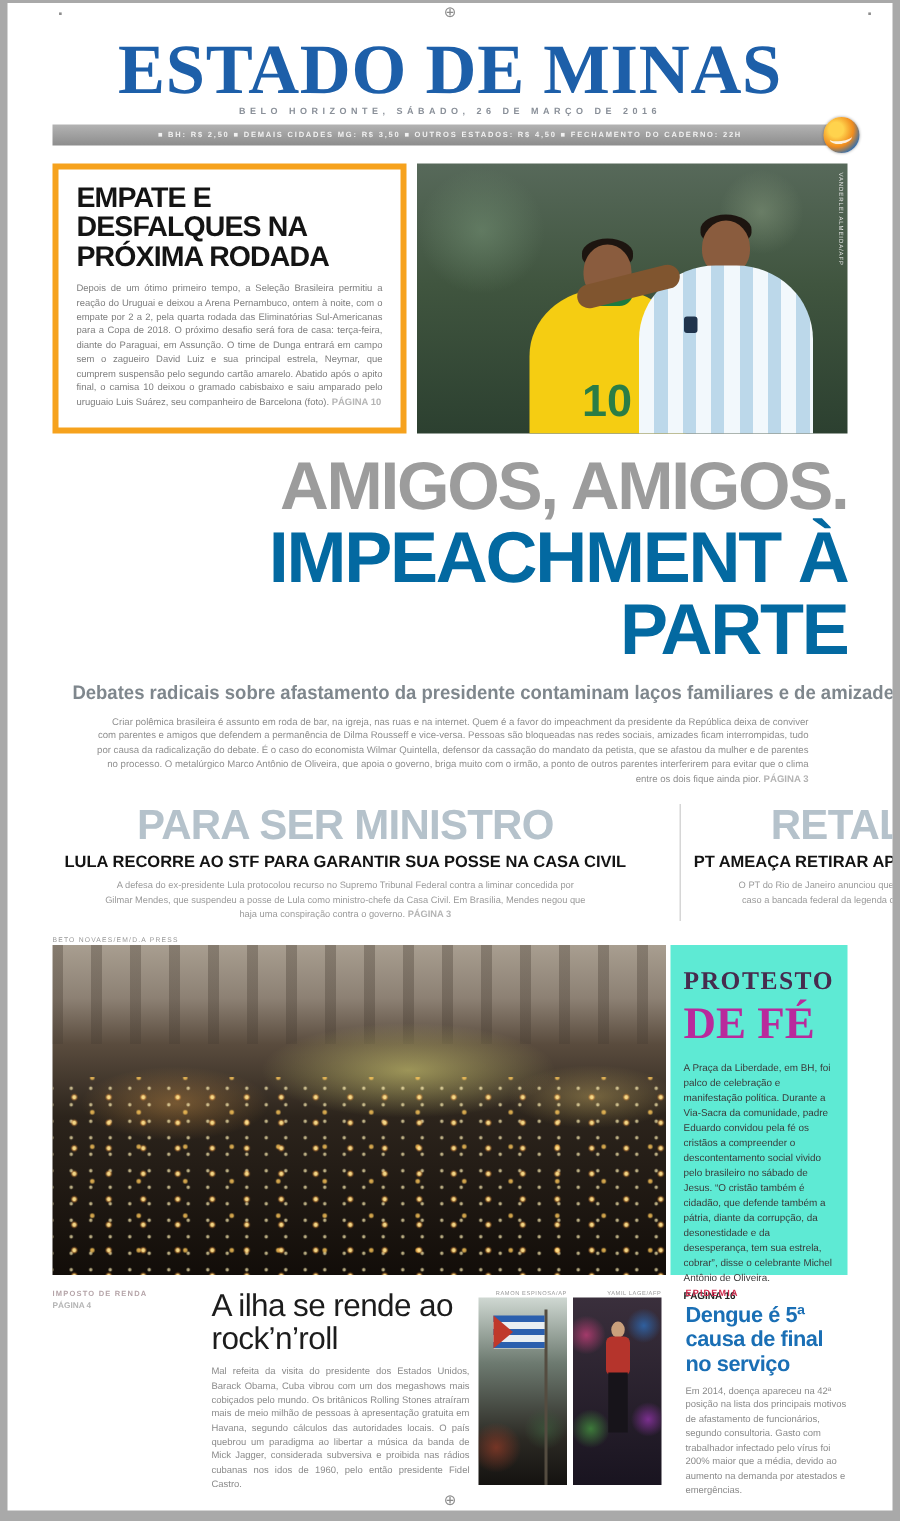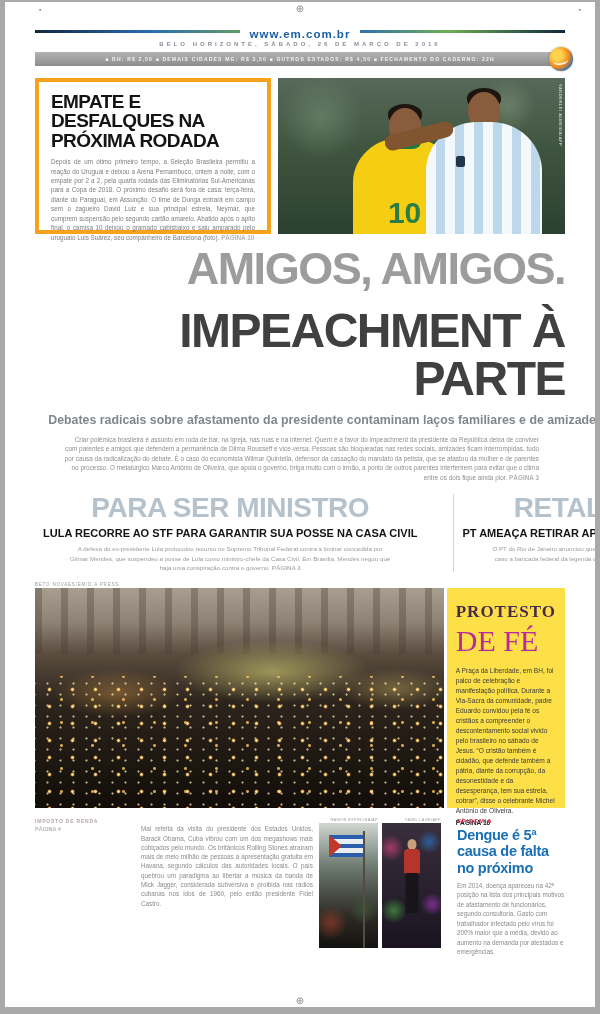--- a/index.html
+++ b/index.html
@@ -25,21 +25,21 @@
   .mh-date { font-size:6px; letter-spacing:3px; color:#8a9099; margin-top:2px; font-weight:bold; }
   .infobar { position:relative; height:14px; margin-top:5px; background:linear-gradient(180deg,#b3b3b3,#8d8d8d);
     display:flex; align-items:center; justify-content:center; }
   .infobar-text { font-size:5px; letter-spacing:1.2px; color:#f2f2f2; font-weight:bold; }
   .fit-badge { position:absolute; right:-8px; top:-5px; width:24px; height:24px; border-radius:50%;
     background:radial-gradient(circle at 35% 35%, #ffd34d 0 22%, #f08c1e 52%, #2a6db4 78%, #123c66 100%);
     box-shadow:0 0 2px rgba(0,0,0,.4); }
   .fit-badge::after { content:""; position:absolute; left:4px; top:10px; width:15px; height:6px; border-bottom:2px solid #fff; border-radius:50%; transform:rotate(-8deg); opacity:.85; }
 
   
-  .row1 { display:flex; gap:7px; margin-top:12px; height:156px; }
+  .row1 { display:flex; gap:7px; margin-top:12px; height:180px; }
   .boxed-story { width:236px; border:4px solid #f6a21d; background:#fff; padding:10px 12px 8px; }
   .bs-headline { font-size:19px; font-weight:bold; color:#141414; line-height:1.02; letter-spacing:-0.6px; }
   .bs-body { margin-top:7px; font-size:6.3px; color:#7d7d7d; line-height:1.5; text-align:justify; }
   .pgref { color:#b4b4b4; font-weight:bold; }
 
   .photo-soccer { flex:1; position:relative; overflow:hidden;
     background:
       radial-gradient(circle 60px at 15% 25%, rgba(120,150,120,.5), transparent 70%),
       radial-gradient(circle 40px at 80% 18%, rgba(140,160,130,.45), transparent 70%),
       linear-gradient(180deg,#57695a 0%, #40553f 45%, #2c4030 100%); }
@@ -53,21 +53,21 @@
   .pl-right { right:8%; width:116px; height:112px; }
   .pl-right .torso { position:absolute; bottom:0; width:100%; height:112px; border-radius:44% 44% 0 0;
     background:repeating-linear-gradient(90deg,#f2f8fc 0 10px,#bcd8ea 10px 19px); }
   .pl-right .badge { position:absolute; top:34px; left:30px; width:9px; height:11px; border-radius:2px; background:#20344c; }
   .arm { position:absolute; top:6px; left:-42px; width:70px; height:16px; border-radius:8px; background:#80552f; transform:rotate(-14deg); }
   .ph-credit-v { position:absolute; top:6px; right:2px; writing-mode:vertical-rl; font-size:4px; letter-spacing:.6px; color:#e6e6e6; }
 
   
   .lead { text-align:right; margin-top:12px; }
   .lead-top { font-size:45px; line-height:1; font-weight:bold; color:#9c9c9c; letter-spacing:-1.5px; }
-  .lead-main { font-size:48px; line-height:1; font-weight:bold; color:#404040; letter-spacing:-1.5px; margin-top:16px; }
+  .lead-main { font-size:48px; line-height:1; font-weight:bold; color:#0369a1; letter-spacing:-1.5px; margin-top:3px; }
   .lead-sub { margin-top:9px; font-size:13px; color:#7f878d; font-weight:bold; white-space:nowrap; transform:scaleX(.95); transform-origin:center; }
   .lead-body { width:478px; margin:8px auto 0; font-size:6.4px; color:#8f8f8f; line-height:1.48; }
 
   
   .row2 { display:flex; margin-top:12px;gap:28px; }
   .col { flex:1; padding:0 8px; text-align:center; }
   .col + .col { border-left:1px solid #d6d6d6; }
   .col-h { font-size:28px; line-height:1; font-weight:bold; color:#b5c2cb; letter-spacing:-0.5px; }
   .col-sub { margin-top:5px; font-size:11px; font-weight:bold; color:#141414; white-space:nowrap; }
   .col-body { margin:5px auto 0; width:86%; font-size:6.2px; color:#9a9a9a; line-height:1.5; }
@@ -85,23 +85,23 @@
       radial-gradient(ellipse 140px 45px at 58% 38%, rgba(225,220,120,.55), transparent 70%),
       radial-gradient(ellipse 90px 35px at 20% 48%, rgba(240,170,80,.35), transparent 70%),
       radial-gradient(ellipse 80px 30px at 88% 46%, rgba(230,200,110,.35), transparent 70%); }
   .candles { position:absolute; left:0; right:0; bottom:0; height:60%;
     background-image:
       radial-gradient(circle, rgba(255,225,140,.95) 0 1px, rgba(255,160,60,.45) 1.7px, transparent 2.5px),
       radial-gradient(circle, rgba(255,200,90,.8) 0 1px, transparent 2px),
       radial-gradient(circle, rgba(255,240,180,.7) 0 .7px, transparent 1.5px);
     background-size:23px 17px, 31px 23px, 13px 11px;
     background-position:3px 5px, 11px 12px, 6px 2px; }
-  .panel { flex:1; background:#fde047; padding:14px 9px 8px; }
+  .panel { flex:1; background:#5eead4; padding:14px 9px 8px; }
   .panel-kicker { font-family:"Liberation Serif", serif; font-size:17px; letter-spacing:1px; color:#472b4e; font-weight:bold; }
-  .panel-title { font-family:"Liberation Serif", serif; font-size:30px; font-weight:normal; color:#b92a9c; margin-top:2px; }
+  .panel-title { font-family:"Liberation Serif", serif; font-size:30px; font-weight:bold; color:#b92a9c; margin-top:2px; }
   .panel-body { margin-top:8px; font-size:6.6px; line-height:1.52; color:#3a3a3a; }
   .panel-pg { display:block; margin-top:3px; font-size:6.6px; font-weight:bold; color:#222; }
 
   
   .bottom { display:flex; margin-top:10px; height:130px; }
   .rail-left { width:98px; padding-right:8px; }
   .brief + .brief { border-top:1px solid #cfcfcf; margin-top:5px; padding-top:4px; }
   .brief-label { font-size:5px; letter-spacing:.8px; color:#b5a4a8; font-weight:bold; }
   .brief-h { margin-top:2px; font-size:8.2px; font-weight:bold; color:#141414; line-height:1.25; }
   .brief-pg { margin-top:2px; font-size:5.5px; color:#b4b4b4; font-weight:bold; }
@@ -145,24 +145,21 @@
 <div class="sheet">
 
   <span class="mark tl">▪</span>
   <span class="mark tc">⊕</span>
   <span class="mark tr">▪</span>
   <span class="mark bc">⊕</span>
 
   <div class="content">
 
     <div class="masthead">
-      <div class="mh-rulewrap">
-        <div class="mh-rule"></div>
-        <span class="mh-site">www.em.com.br</span>
-      </div>
+      <div class="mh-title">ESTADO DE MINAS</div>
       <div class="mh-date">BELO HORIZONTE, SÁBADO, 26 DE MARÇO DE 2016</div>
       <div class="infobar">
         <span class="infobar-text">■ BH: R$ 2,50 ■ DEMAIS CIDADES MG: R$ 3,50 ■ OUTROS ESTADOS: R$ 4,50 ■ FECHAMENTO DO CADERNO: 22H</span>
         <span class="fit-badge"></span>
       </div>
     </div>
 
     <div class="row1">
       <div class="boxed-story">
         <div class="bs-headline">EMPATE E DESFALQUES NA PRÓXIMA RODADA</div>
@@ -231,20 +228,21 @@
       <div class="rail-left">
         <div class="brief">
           <div class="brief-label">IMPOSTO DE RENDA</div>
           <div class="brief-pg">PÁGINA 4</div>
         </div>
 
       </div>
 
       <div class="cuba">
         <div class="cuba-text">
+          <div class="cuba-h">A ilha se rende ao rock’n’roll</div>
           <p class="cuba-body"><span>Mal refeita da visita do presidente dos Estados Unidos, Barack Obama, Cuba vibrou com um dos megashows mais cobiçados pelo mundo. Os britânicos Rolling Stones atraíram mais de meio milhão de pessoas à apresentação gratuita em Havana, segundo cálculos das autoridades locais. O país quebrou um paradigma ao libertar a música da banda de Mick Jagger, considerada subversiva e proibida nas rádios cubanas nos idos de 1960, pelo então presidente Fidel Castro.</span> </p>
         </div>
         <div class="cuba-photos">
           <div class="cuba-ph">
             <div class="ph-credit">RAMON ESPINOSA/AP</div>
             <div class="photo-flag">
               <div class="flag-pole"></div>
               <div class="cuba-flag"></div>
             </div>
           </div>
@@ -254,19 +252,19 @@
               <div class="jg-head"></div>
               <div class="jg-shirt"></div>
               <div class="jg-legs"></div>
             </div>
           </div>
         </div>
       </div>
 
       <div class="rail-right">
         <div class="deng-label">EPIDEMIA</div>
-        <div class="deng-h">Dengue é 5ª causa de falta no próximo</div>
+        <div class="deng-h">Dengue é 5ª causa de final no serviço</div>
         <p class="deng-body"><span>Em 2014, doença apareceu na 42ª posição na lista dos principais motivos de afastamento de funcionários, segundo consultoria. Gasto com trabalhador infectado pelo vírus foi 200% maior que a média, devido ao aumento na demanda por atestados e emergências.</span> </p>
       </div>
     </div>
 
   </div>
 </div>
 
 </body></html>

